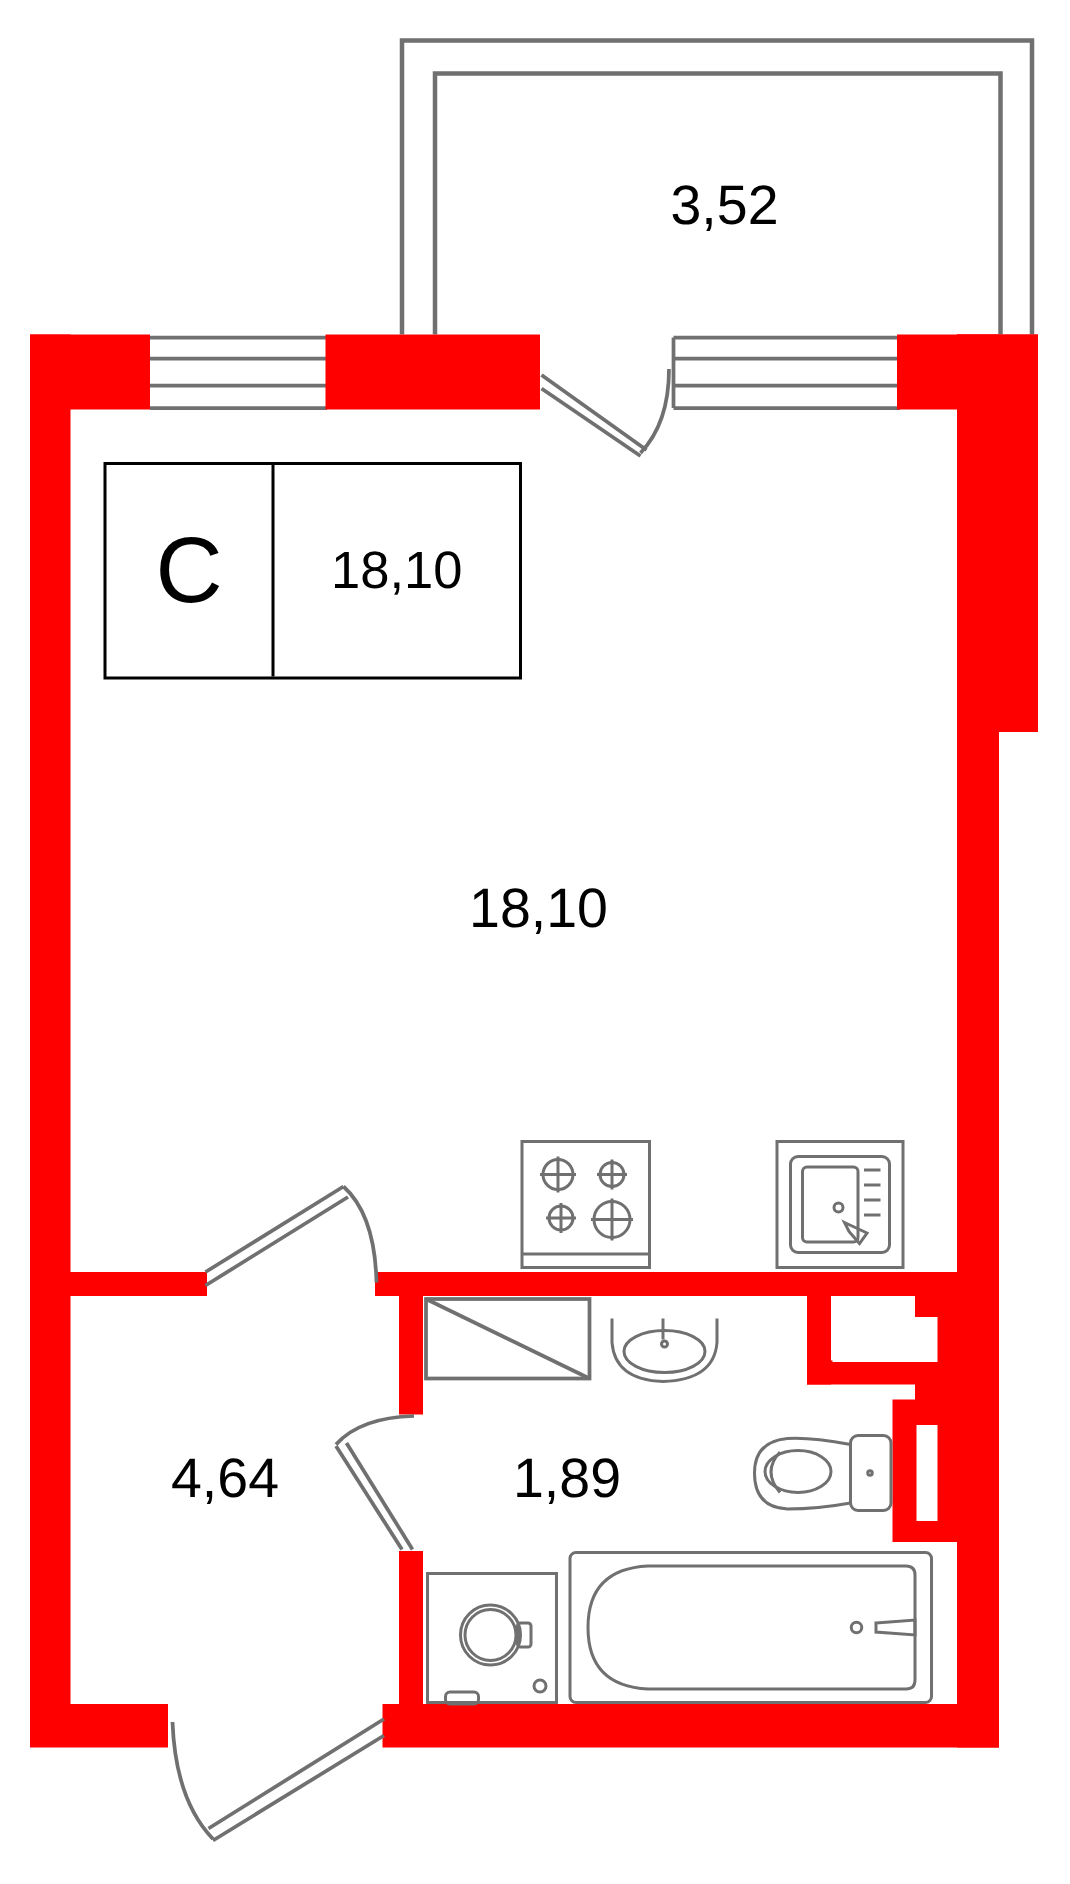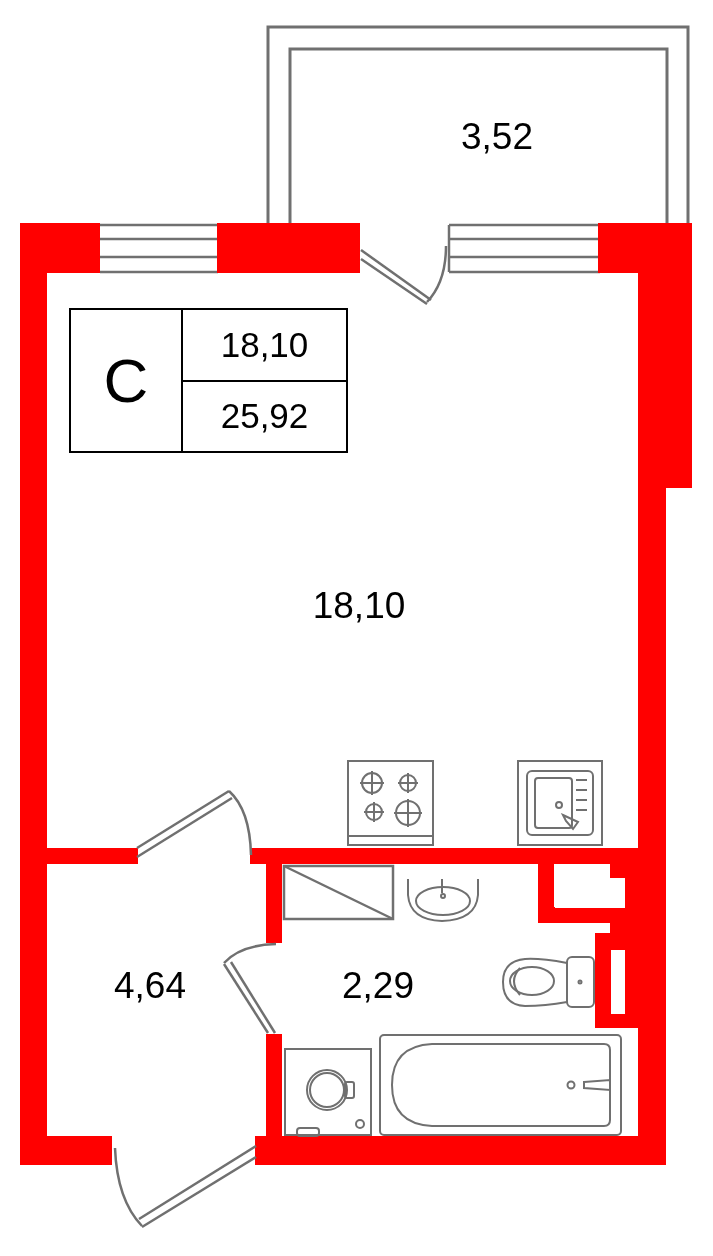--- a/index.html
+++ b/index.html
@@ -147,20 +147,19 @@
     <path d="M432,1044 L604,1044 Q610,1044 610,1050 L610,1120 Q610,1126 604,1126 L432,1126 Q392,1124 392,1085 Q392,1046 432,1044 Z"></path>
     <circle cx="571" cy="1085" r="3.5"></circle>
     <path d="M584,1082 L610,1080 L610,1090 L584,1088 Z"></path>
   </g>
 </svg>
 
 <div class="legend">
   <div class="legend-type">С</div>
   <div class="legend-values">
     <div class="legend-row">18,10</div>
-    <div class="legend-row">25,92</div>
   </div>
 </div>
 
-<div class="label room-label" style="left:497px; top:137px;">3,52</div>
+<div class="label room-label" style="left:483px; top:137px;">3,52</div>
 <div class="label room-label" style="left:359px; top:606px;">18,10</div>
 <div class="label room-label" style="left:150px; top:986px;">4,64</div>
-<div class="label room-label" style="left:378px; top:986px;">2,29</div>
+<div class="label room-label" style="left:378px; top:986px;">1,89</div>
 
 </body></html>

